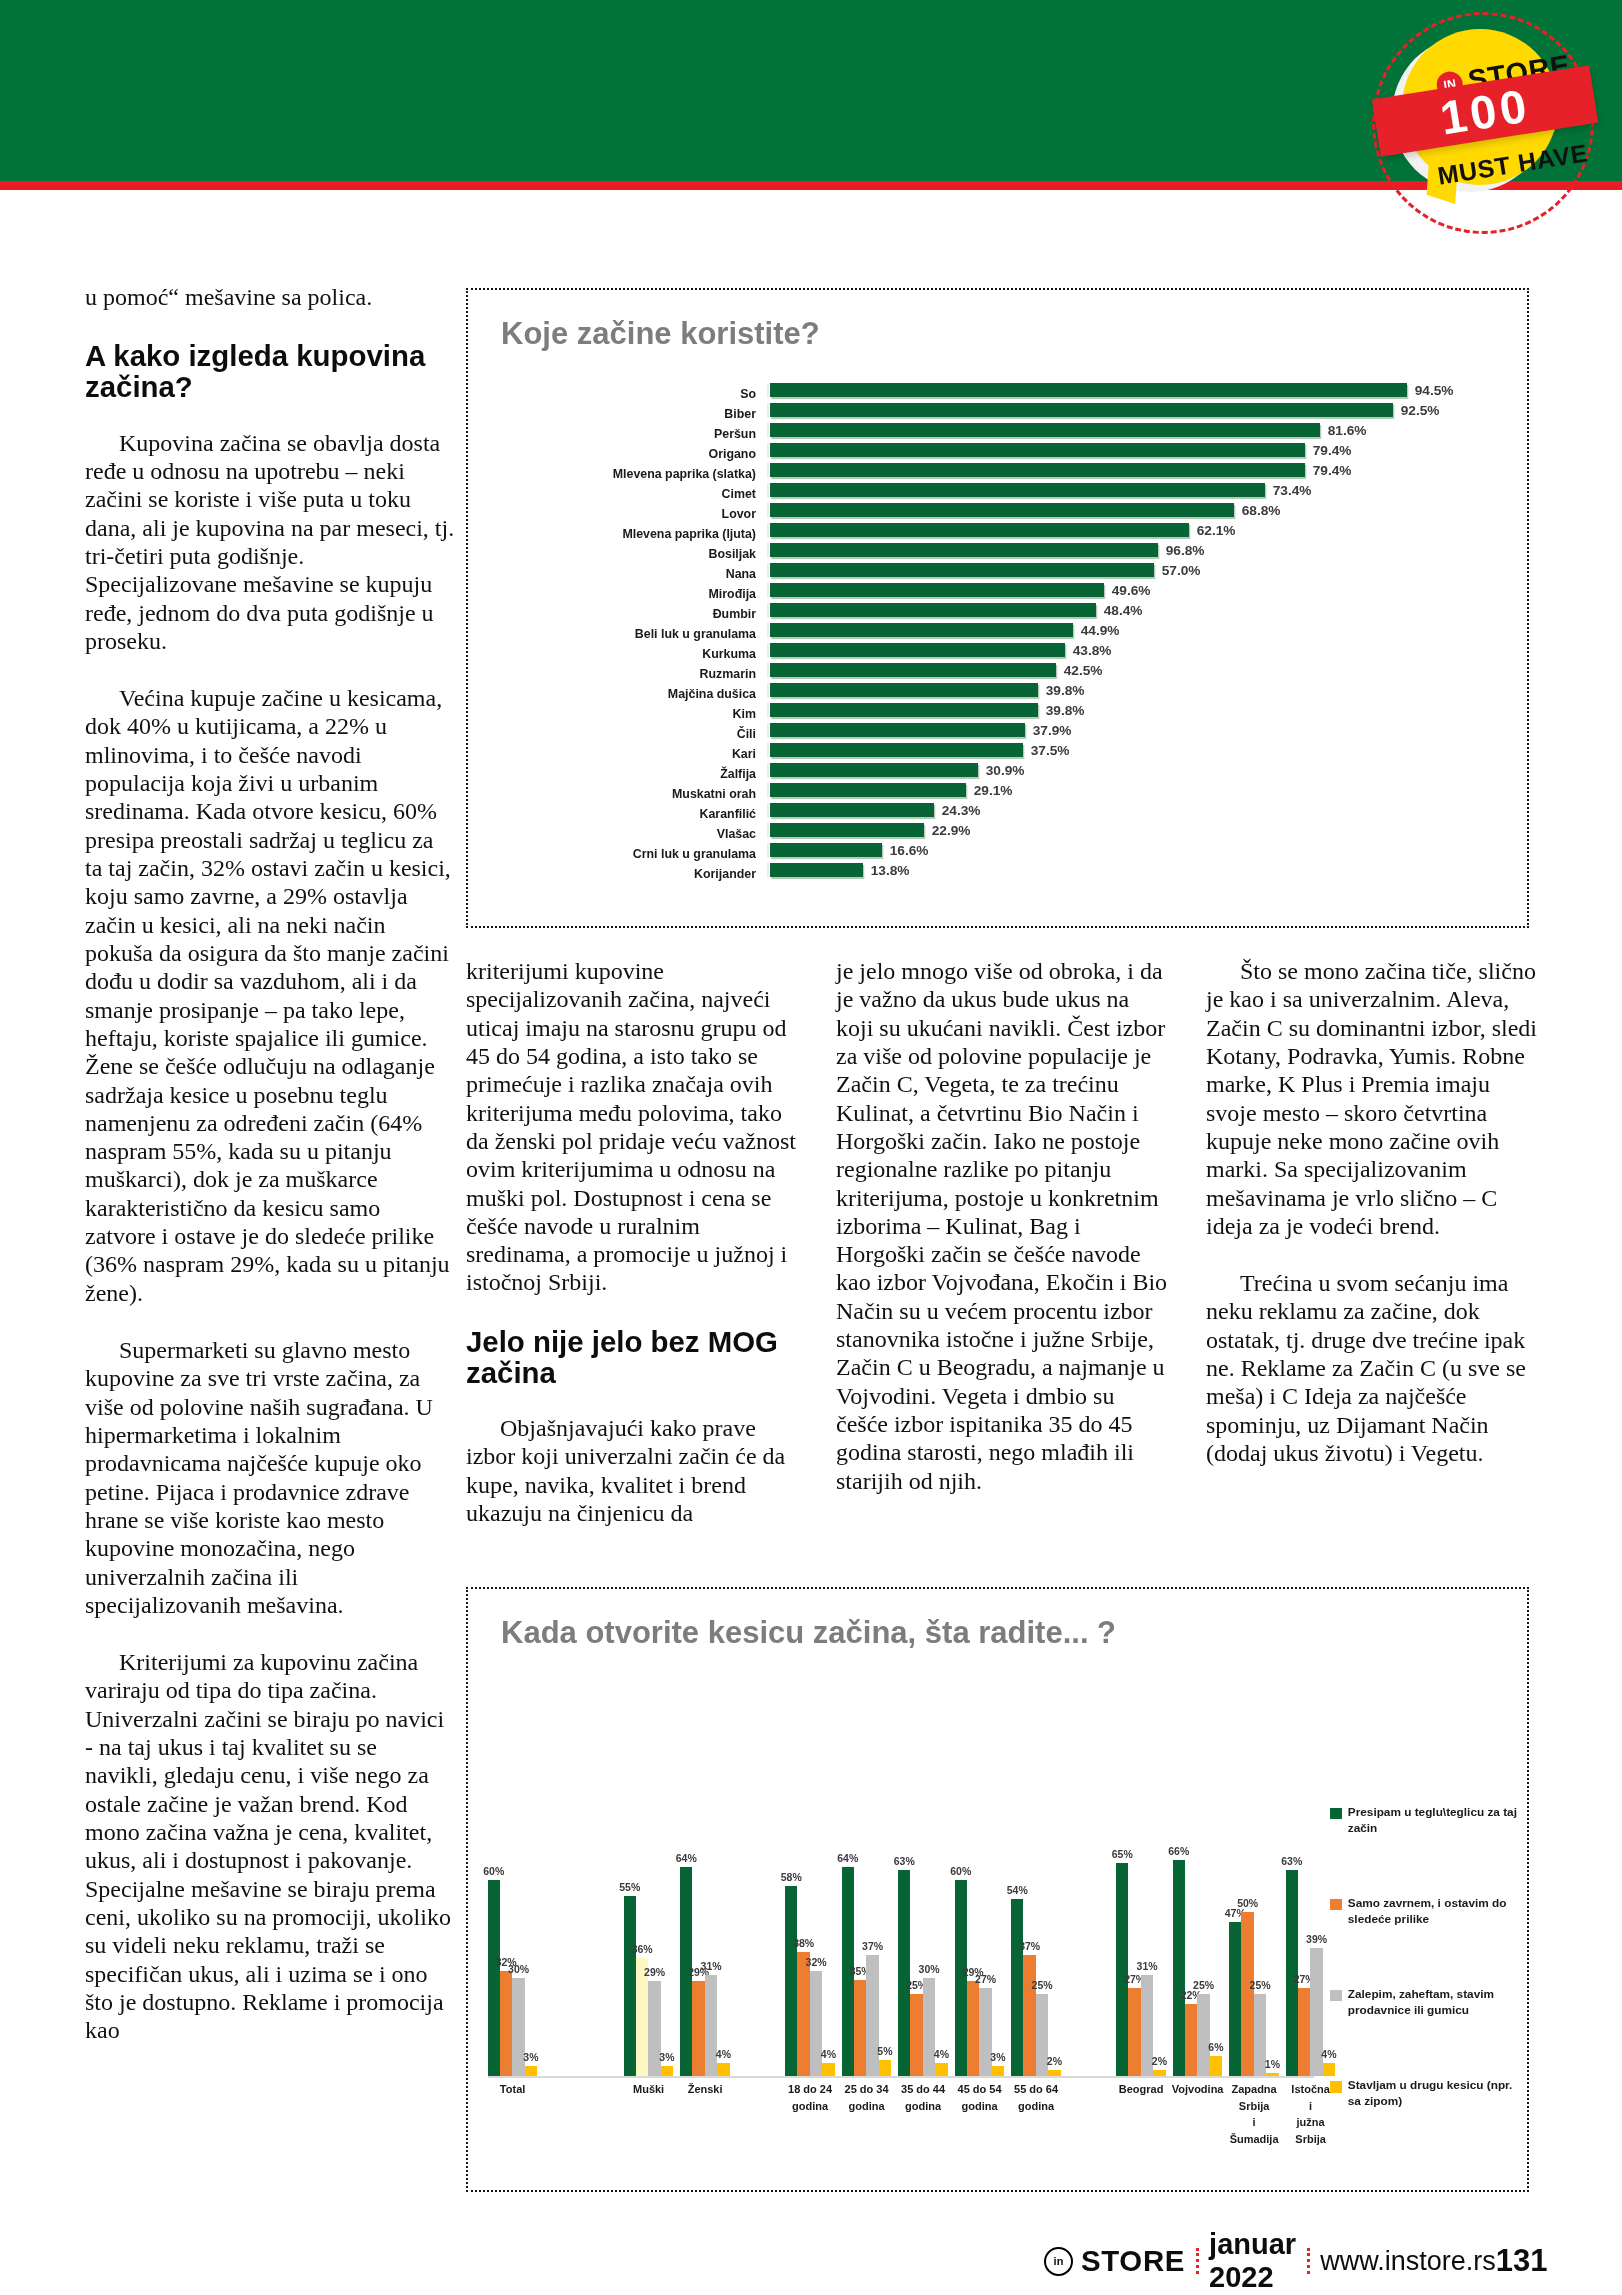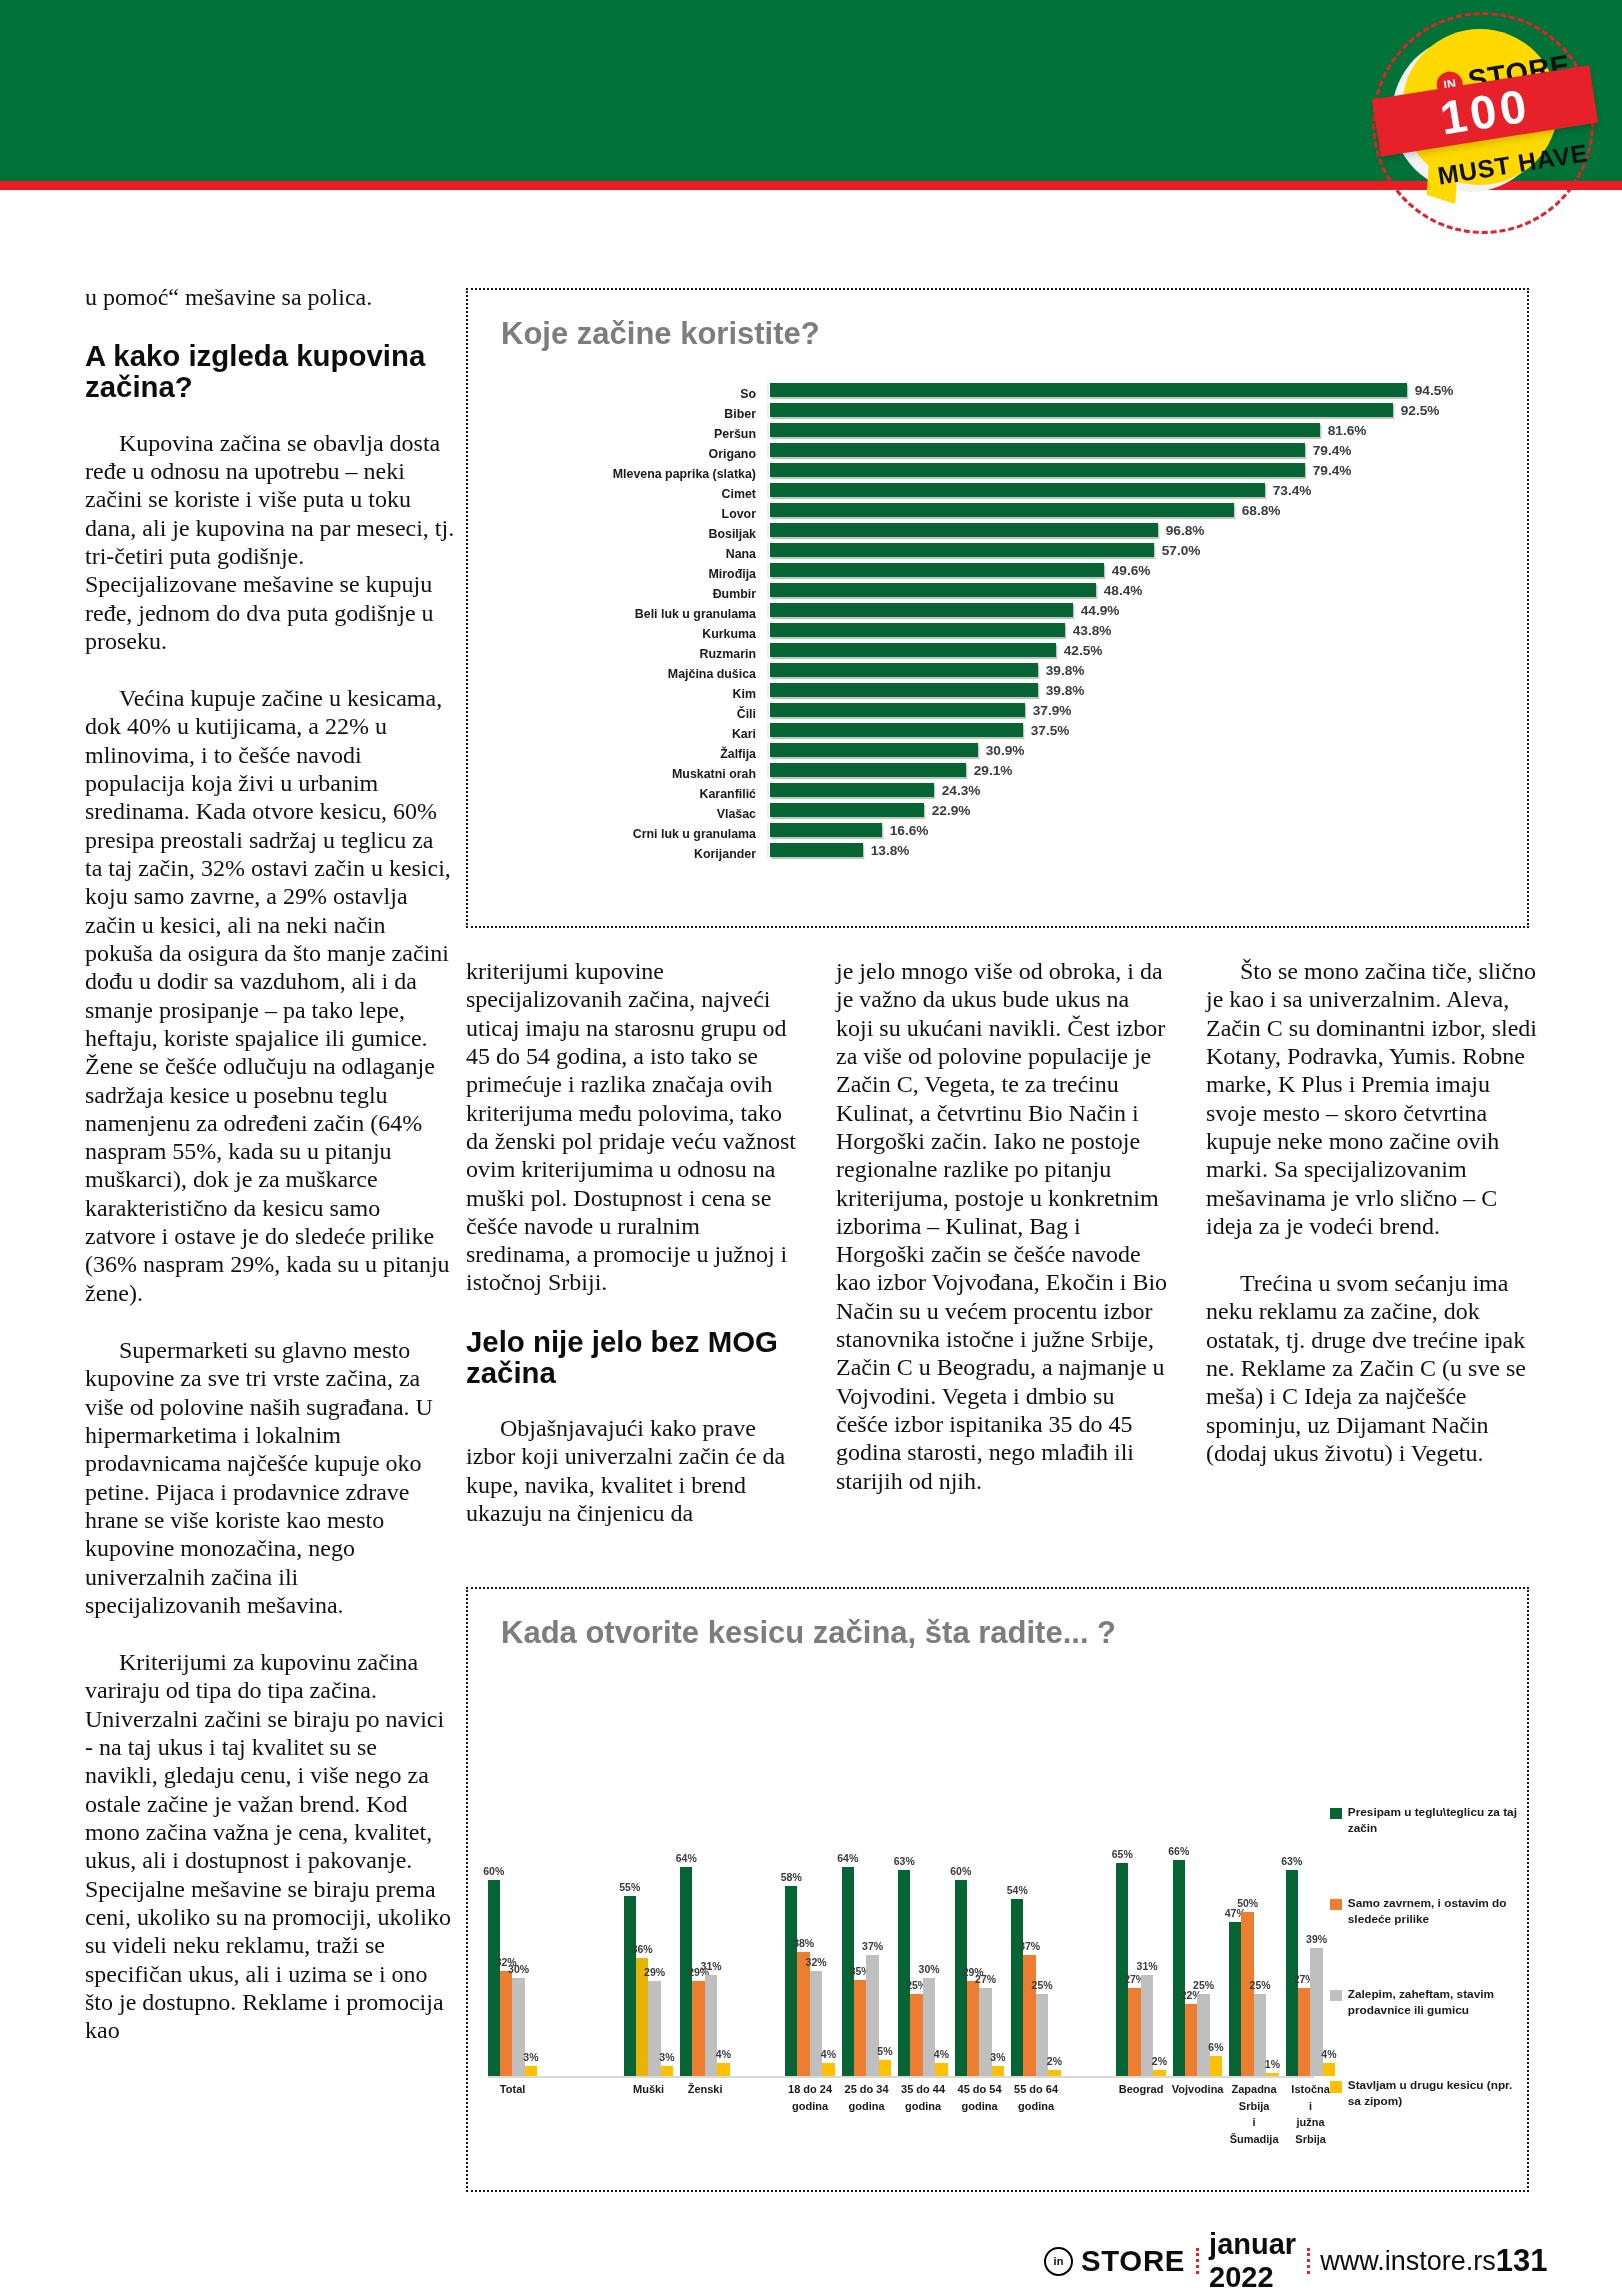--- a/index.html
+++ b/index.html
@@ -142,20 +142,27 @@
         </div>
       </div>
       <div class="c1-row">
         <div class="c1-label">Lovor</div>
         <div class="c1-barzone">
           <div class="c1-bar" style="width: 464px; background: rgb(7, 100, 52);"></div>
           <div class="c1-val">68.8%</div>
         </div>
       </div>
       <div class="c1-row">
+        <div class="c1-label">Mlevena paprika (ljuta)</div>
+        <div class="c1-barzone">
+          <div class="c1-bar" style="width: 419px; background: rgb(7, 100, 52);"></div>
+          <div class="c1-val">62.1%</div>
+        </div>
+      </div>
+      <div class="c1-row">
         <div class="c1-label">Bosiljak</div>
         <div class="c1-barzone">
           <div class="c1-bar" style="width: 388px; background: rgb(7, 100, 52);"></div>
           <div class="c1-val">96.8%</div>
         </div>
       </div>
       <div class="c1-row">
         <div class="c1-label">Nana</div>
         <div class="c1-barzone">
           <div class="c1-bar" style="width: 384px; background: rgb(7, 100, 52);"></div>
@@ -300,21 +307,21 @@
         </div>
         <div class="c2-bar" style="height: 9.8px; background: rgb(255, 192, 0);">
           <span class="c2-vlabel">3%</span>
         </div>
         <div class="c2-cat">Total</div>
       </div>
       <div class="c2-cluster" style="margin-left: 86px;">
         <div class="c2-bar" style="height: 180px; background: rgb(7, 100, 52);">
           <span class="c2-vlabel">55%</span>
         </div>
-        <div class="c2-bar" style="height: 118px; background: #eab308;">
+        <div class="c2-bar" style="height: 118px; background: #fef9c3;">
           <span class="c2-vlabel">36%</span>
         </div>
         <div class="c2-bar" style="height: 95px; background: rgb(191, 191, 191);">
           <span class="c2-vlabel">29%</span>
         </div>
         <div class="c2-bar" style="height: 9.8px; background: rgb(255, 192, 0);">
           <span class="c2-vlabel">3%</span>
         </div>
         <div class="c2-cat">Muški</div>
       </div>

